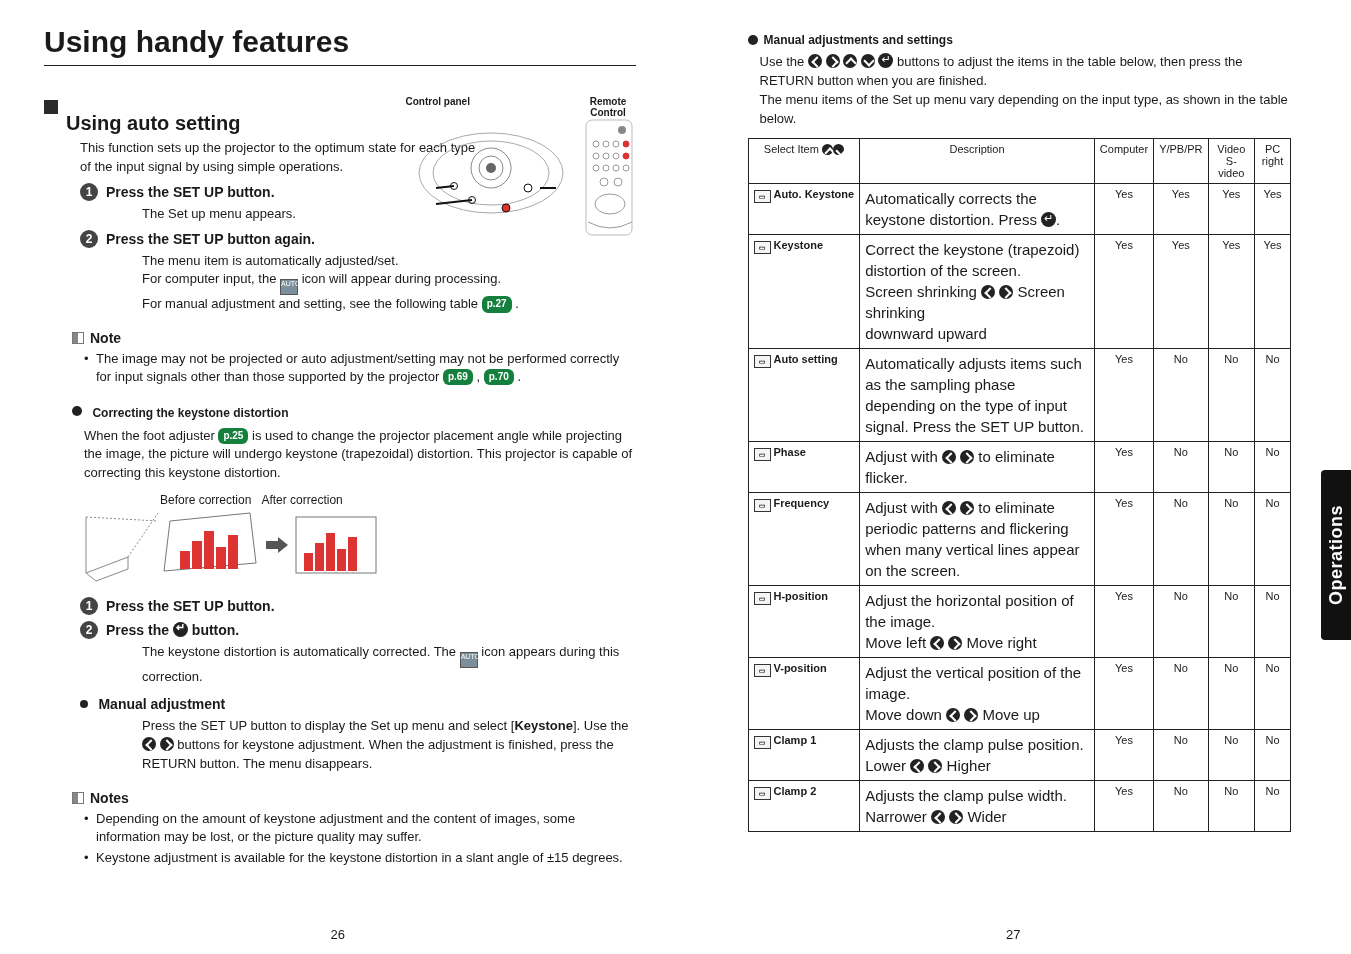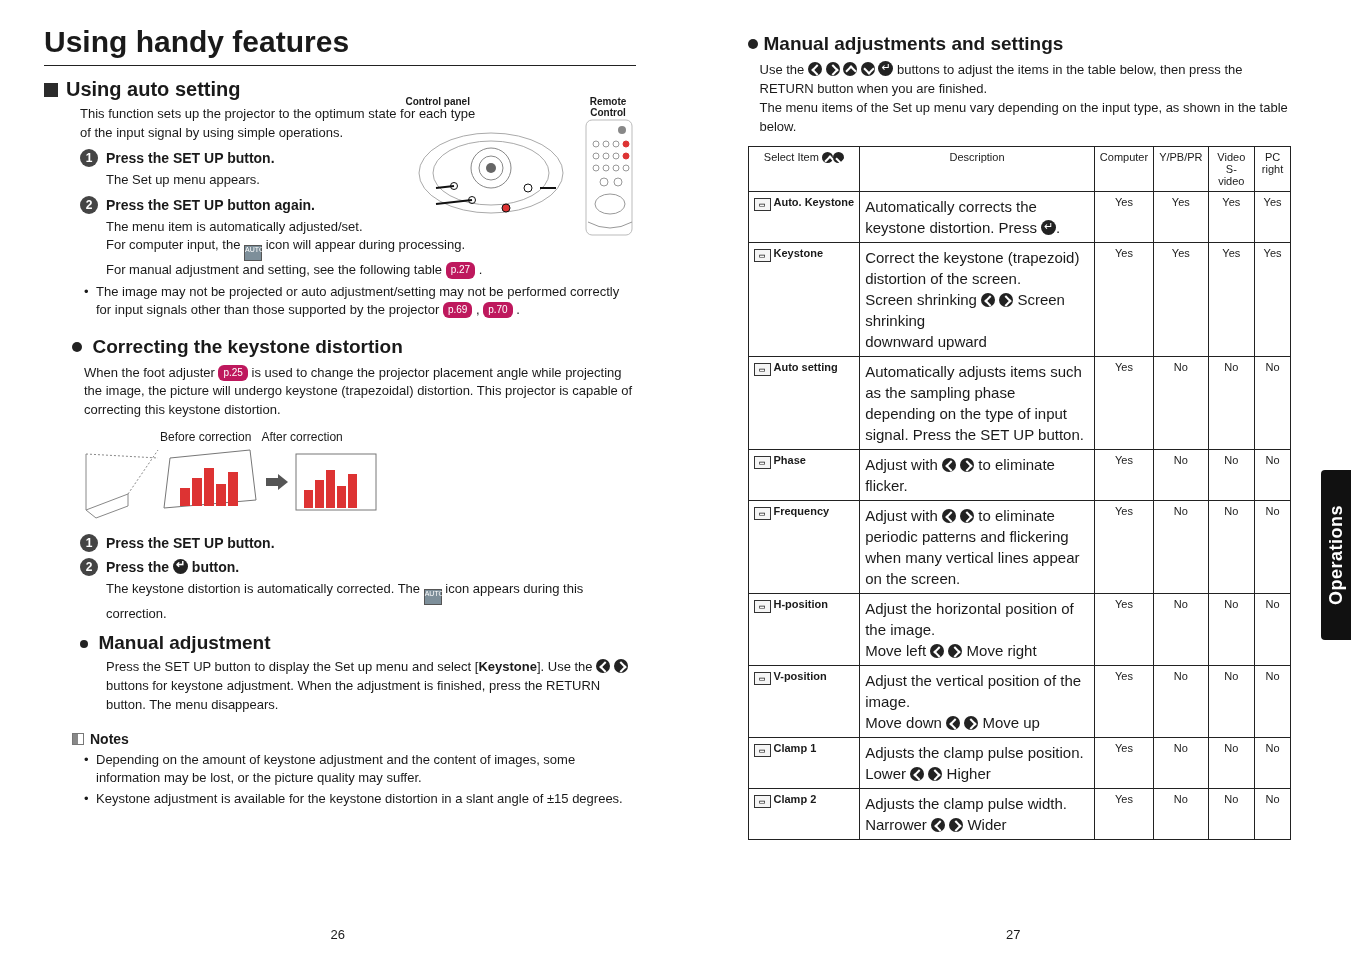--- a/index.html
+++ b/index.html
@@ -4,37 +4,37 @@
 <style>
   * { margin:0; padding:0; box-sizing:border-box; }
   html,body { width:1351px; height:954px; font-family:Arial,Helvetica,sans-serif; color:#1a1a1a; background:#fff; }
   .page { display:flex; height:954px; }
   .col { width:50%; padding:25px 40px 18px 44px; position:relative; }
   .col.right { padding:25px 60px 18px 44px; }
   h1.main { font-size:30px; font-weight:bold; margin-bottom:6px; }
   .hr-main { border:none; border-top:1.6px solid #222; margin-bottom:12px; }
   .sqbullet { display:inline-block; width:14px; height:14px; background:#2b2b2b; margin-right:8px; vertical-align:-1px; }
   .h2-line { display:flex; align-items:center; margin-bottom:4px; }
-  h2.sec { font-size:20px; font-weight:bold; }
+  h2.sec { font-size:20px; font-weight:bold;margin-top:34px; }
   .body { font-size:13px; line-height:1.45; }
   .indent1 { margin-left:36px; }
-  .indent2 { margin-left:62px; }
+  .indent2 { margin-left:98px; }
   .step-num { display:inline-block; width:18px; height:18px; border-radius:50%; background:#444; color:#fff; font-weight:bold; text-align:center; line-height:18px; font-size:12px; margin-right:8px; }
   .step-line { display:flex; align-items:center; margin:6px 0 4px 36px; }
   .step-text { font-weight:bold; font-size:14px; }
   .note-head { display:flex; align-items:center; margin:16px 0 4px 28px; }
   .note-sq { display:inline-block; width:12px; height:12px; border:1.5px solid #777; background:linear-gradient(to right,#888 50%,transparent 50%); margin-right:6px; }
   .note-head b { font-size:14px; }
   .bullet-list { margin-left:40px; }
   .bullet-list li { list-style:none; position:relative; padding-left:12px; font-size:13px; line-height:1.4; margin:3px 0; }
   .bullet-list li::before { content:"•"; position:absolute; left:0; top:0; }
   .disc-bullet { width:10px; height:10px; border-radius:50%; background:#222; display:inline-block; margin-right:6px; vertical-align:1px; }
-  h3.sub { font-size:19px; font-weight:bold; display:inline; }
+  h3.sub { font-size:12px; font-weight:bold; display:inline; }
   .sub-line { margin:16px 0 6px 28px; }
-  .pagelink { display:inline-block; background:#be185d; color:#fff; font-weight:normal; font-size:10px; padding:1px 5px; border-radius:6px; vertical-align:1px; }
+  .pagelink { display:inline-block; background:#15803d; color:#fff; font-weight:bold; font-size:10px; padding:1px 5px; border-radius:6px; vertical-align:1px; }
   .icon-inline { display:inline-block; width:18px; height:16px; background:#7d8f9a; border:1px solid #555; font-size:7px; line-height:8px; text-align:center; color:#fff; vertical-align:-3px; }
   .arrow-btn { display:inline-block; width:14px; height:14px; border-radius:50%; background:#222; position:relative; vertical-align:-2px; }
   .arrow-btn::after { content:""; position:absolute; width:6px; height:6px; border-left:2px solid #fff; border-top:2px solid #fff; top:4px; left:5px; transform:rotate(-45deg); }
   .arrow-btn.right::after { transform:rotate(135deg); left:3px; }
   .arrow-btn.up::after { transform:rotate(45deg); top:5px; left:4px; }
   .arrow-btn.down::after { transform:rotate(-135deg); top:3px; left:4px; }
   .enter-btn { display:inline-block; width:15px; height:15px; border-radius:50%; background:#222; position:relative; vertical-align:-2px; }
   .enter-btn::after { content:"↵"; color:#fff; position:absolute; left:3px; top:-1px; font-size:11px; }
   .panels { position:absolute; top:96px; right:40px; width:230px; font-size:10px; font-weight:bold; text-align:center; }
   .panels .labels { display:flex; justify-content:space-between; }
@@ -47,21 +47,21 @@
   
   table.settings { border-collapse:collapse; width:100%; margin:8px 0 0 0; font-size:11px; }
   table.settings th, table.settings td { border:1px solid #222; padding:4px 5px; vertical-align:top; text-align:left; }
   table.settings th { font-weight:normal; text-align:center; }
   table.settings .c { text-align:center; }
   table.settings td.name { white-space:nowrap; font-weight:bold; }
   .row-icon { display:inline-block; width:17px; height:13px; border:1px solid #333; font-size:7px; line-height:11px; text-align:center; vertical-align:-1px; margin-right:3px; background:#f5f5f5; }
   .desc-block { font-size:15px; line-height:1.4; } 
   .sec-heading2 { display:flex; align-items:center; margin:8px 0 6px 28px; }
   .manual-line { margin:8px 0 4px 36px; }
-  .manual-line b { font-size:19px; }
+  .manual-line b { font-size:14px; }
 </style>
 </head>
 <body>
 
 <div class="page">
 
   <div class="col">
     <h1 class="main">Using handy features</h1>
     <hr class="hr-main">
 
@@ -122,20 +122,24 @@
     <div class="step-line">
       <span class="step-num">2</span>
       <span class="step-text">Press the SET UP button again.</span>
     </div>
     <div class="body indent2">
       <span>The menu item is automatically adjusted/set.</span><br>
       <span>For computer input, the </span><span class="icon-inline">AUTO</span><span> icon will appear during processing.</span><br>
       <span>For manual adjustment and setting, see the following table </span><span class="pagelink">p.27</span><span> .</span>
     </div>
 
+    <div class="note-head">
+      <span class="note-sq"></span>
+      <b>Note</b>
+    </div>
     <ul class="bullet-list">
       <li>
         <span>The image may not be projected or auto adjustment/setting may not be performed correctly for input signals other than those supported by the projector </span><span class="pagelink">p.69</span><span> , </span><span class="pagelink">p.70</span><span> .</span>
       </li>
     </ul>
 
     <div class="sub-line">
       <span class="disc-bullet"></span>
       <h3 class="sub">Correcting the keystone distortion</h3>
     </div>

